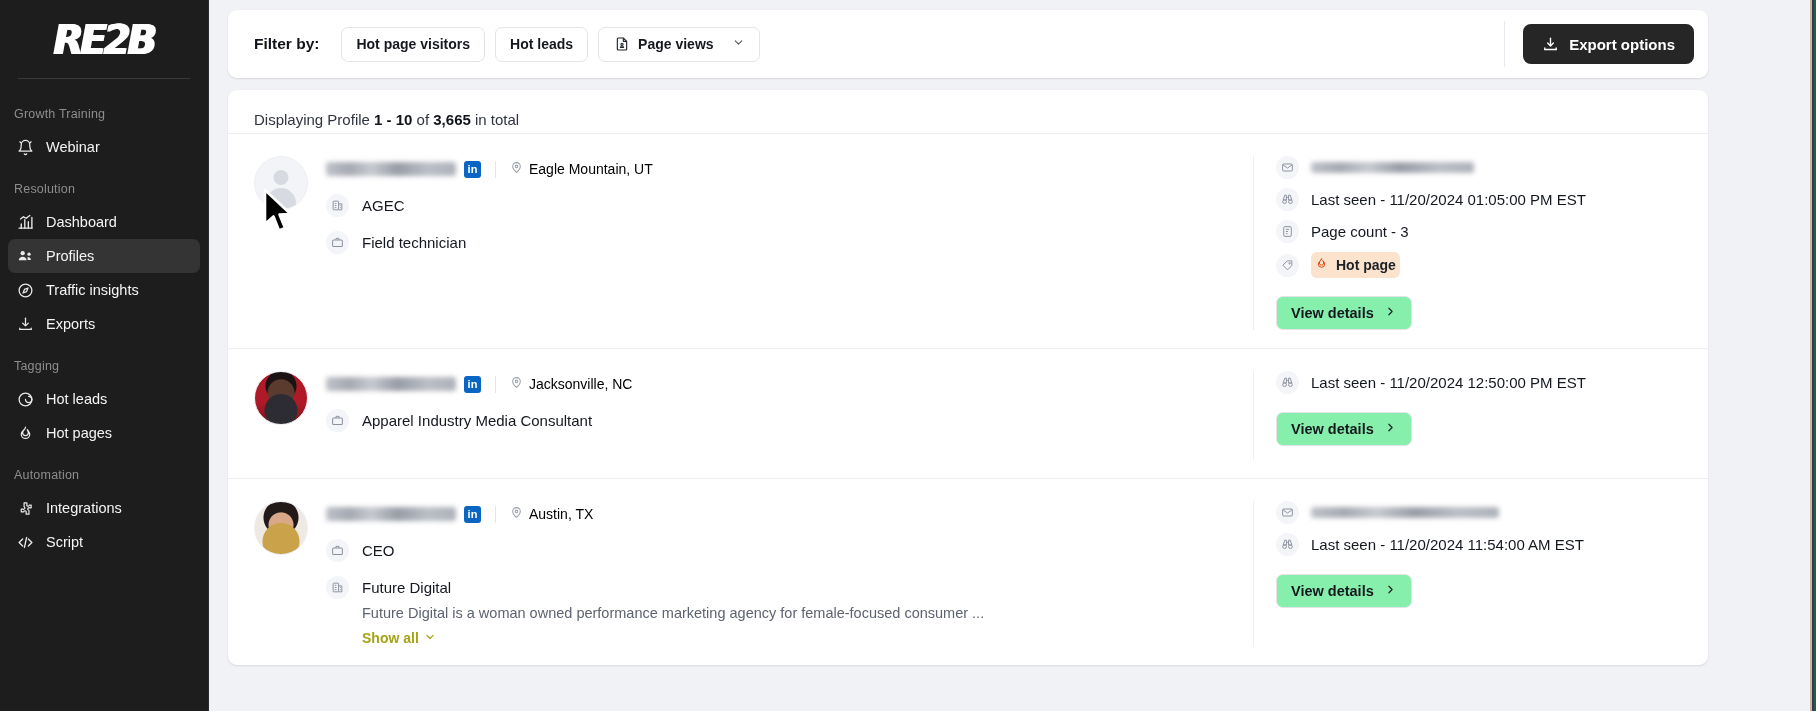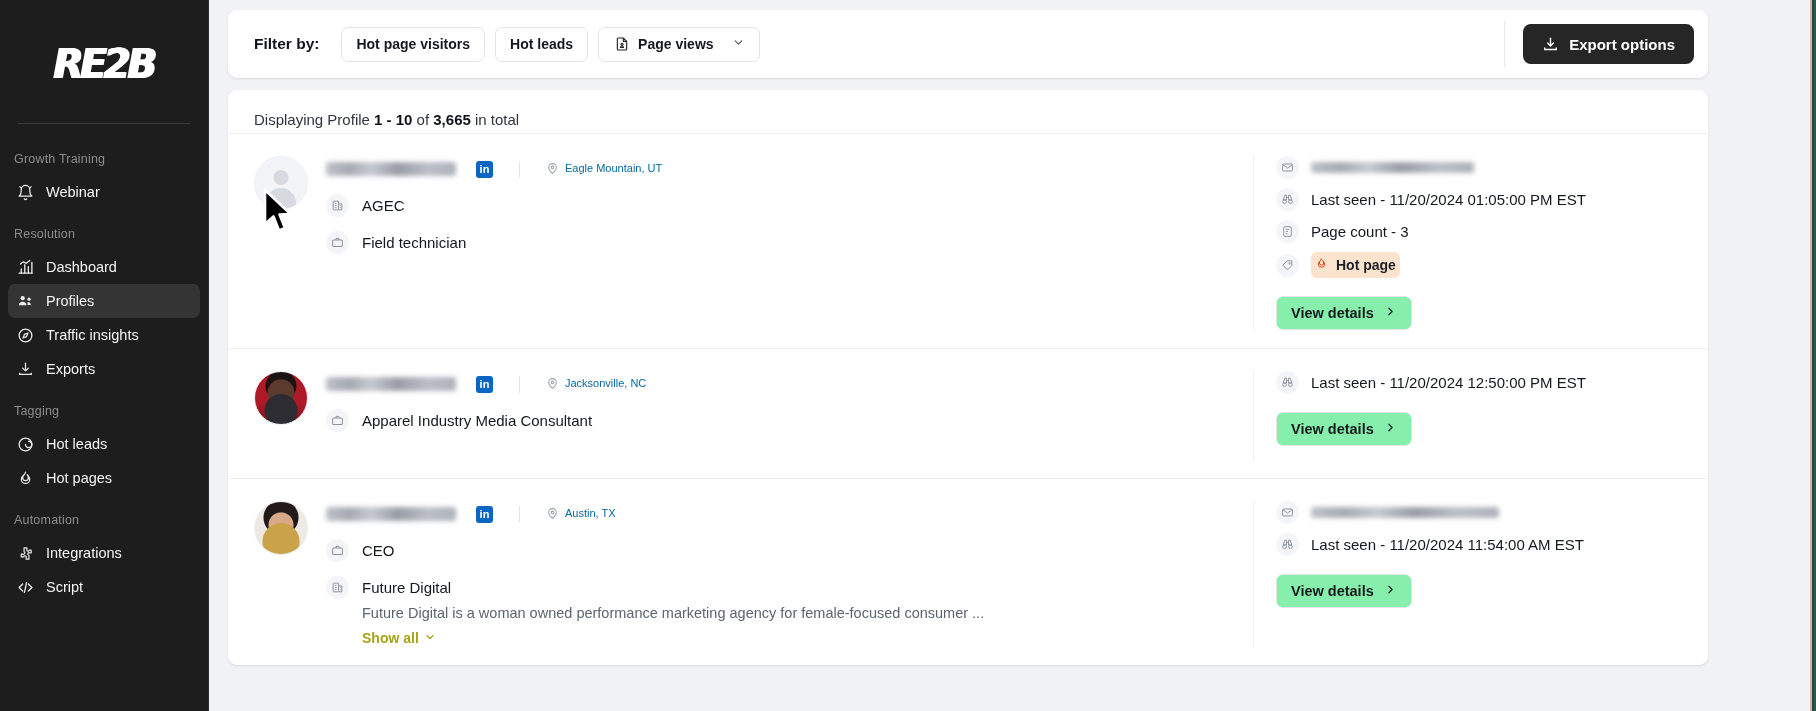--- a/index.html
+++ b/index.html
@@ -16,21 +16,21 @@
   .sidebar {
     width: 209px; min-width: 209px; height: 711px;
     background: #1d1d1d;
     color: #ffffff;
     position: relative;
     border-right: 1px solid #2c2c2c;
     overflow: hidden;
   }
   .logo-wrap {
     height: 78px;
-    display: flex; justify-content: center; margin-top: 45px;
+    display: flex; align-items: center; justify-content: center;
   }
   .logo {
     font-family: "DejaVu Sans", sans-serif;
     font-weight: 900;
     font-size: 37px;
     letter-spacing: -3px;
     color: #ffffff;
     transform: scaleY(1.12) scaleX(1.05);
     font-style: italic;
     text-shadow: 1px 0 0 #fff, -1px 0 0 #fff;
@@ -174,42 +174,42 @@
       linear-gradient(180deg,#b01a28 0 60%, #7d1119 100%);
   }
   .avatar.p3 {
     background:
       radial-gradient(circle at 50% 76%, #c9a24a 0 18px, transparent 19px),
       radial-gradient(circle at 50% 44%, #d8a888 0 12px, transparent 13px),
       radial-gradient(circle at 50% 30%, #211a18 0 17px, transparent 18px),
       linear-gradient(180deg,#efe9e4 0 100%);
   }
   .who { min-width: 0; padding-top: 2px; }
-  .who-top { display: flex; align-items: center; gap: 12px; height: 22px; }
+  .who-top { display: flex; align-items: center; gap: 0; height: 22px; }
   .redact {
     height: 14px;
     border-radius: 3px;
     background: linear-gradient(90deg,#b9bcc4,#9ea2ab 18%,#c2c5cc 35%,#8f949e 55%,#b5b9c1 78%,#a7abb4);
     filter: blur(2.6px);
     opacity: .92;
   }
   .redact.name { width: 130px; }
   .redact.email { width: 163px; height: 11px; }
   .li-badge {
     width: 17px; height: 17px; border-radius: 3px;
     background: #0a66c2; color: #fff;
     font-size: 11px; font-weight: 700; line-height: 17px;
     text-align: center; margin-left: 8px;
     font-family: "Liberation Sans", sans-serif;
     flex: 0 0 17px;
   }
   .sep-v { width: 1px; height: 17px; background: #e3e5ea; margin: 0 14px; }
   .loc {
-    display: inline-flex; gap: 6px;
-    color: #0369a1; font-size: 11px; white-space: nowrap;
+    display: inline-flex; align-items: center; gap: 6px;
+    color: #000000; font-size: 14px; white-space: nowrap;
   }
   .attr {
     display: flex; align-items: center; gap: 13px;
     margin-top: 14px;
     font-size: 15px; color: #14181f; font-weight: 500;
   }
   .ico-circle {
     width: 23px; height: 23px; min-width: 23px;
     border-radius: 50%;
     background: #f4f5f8;

